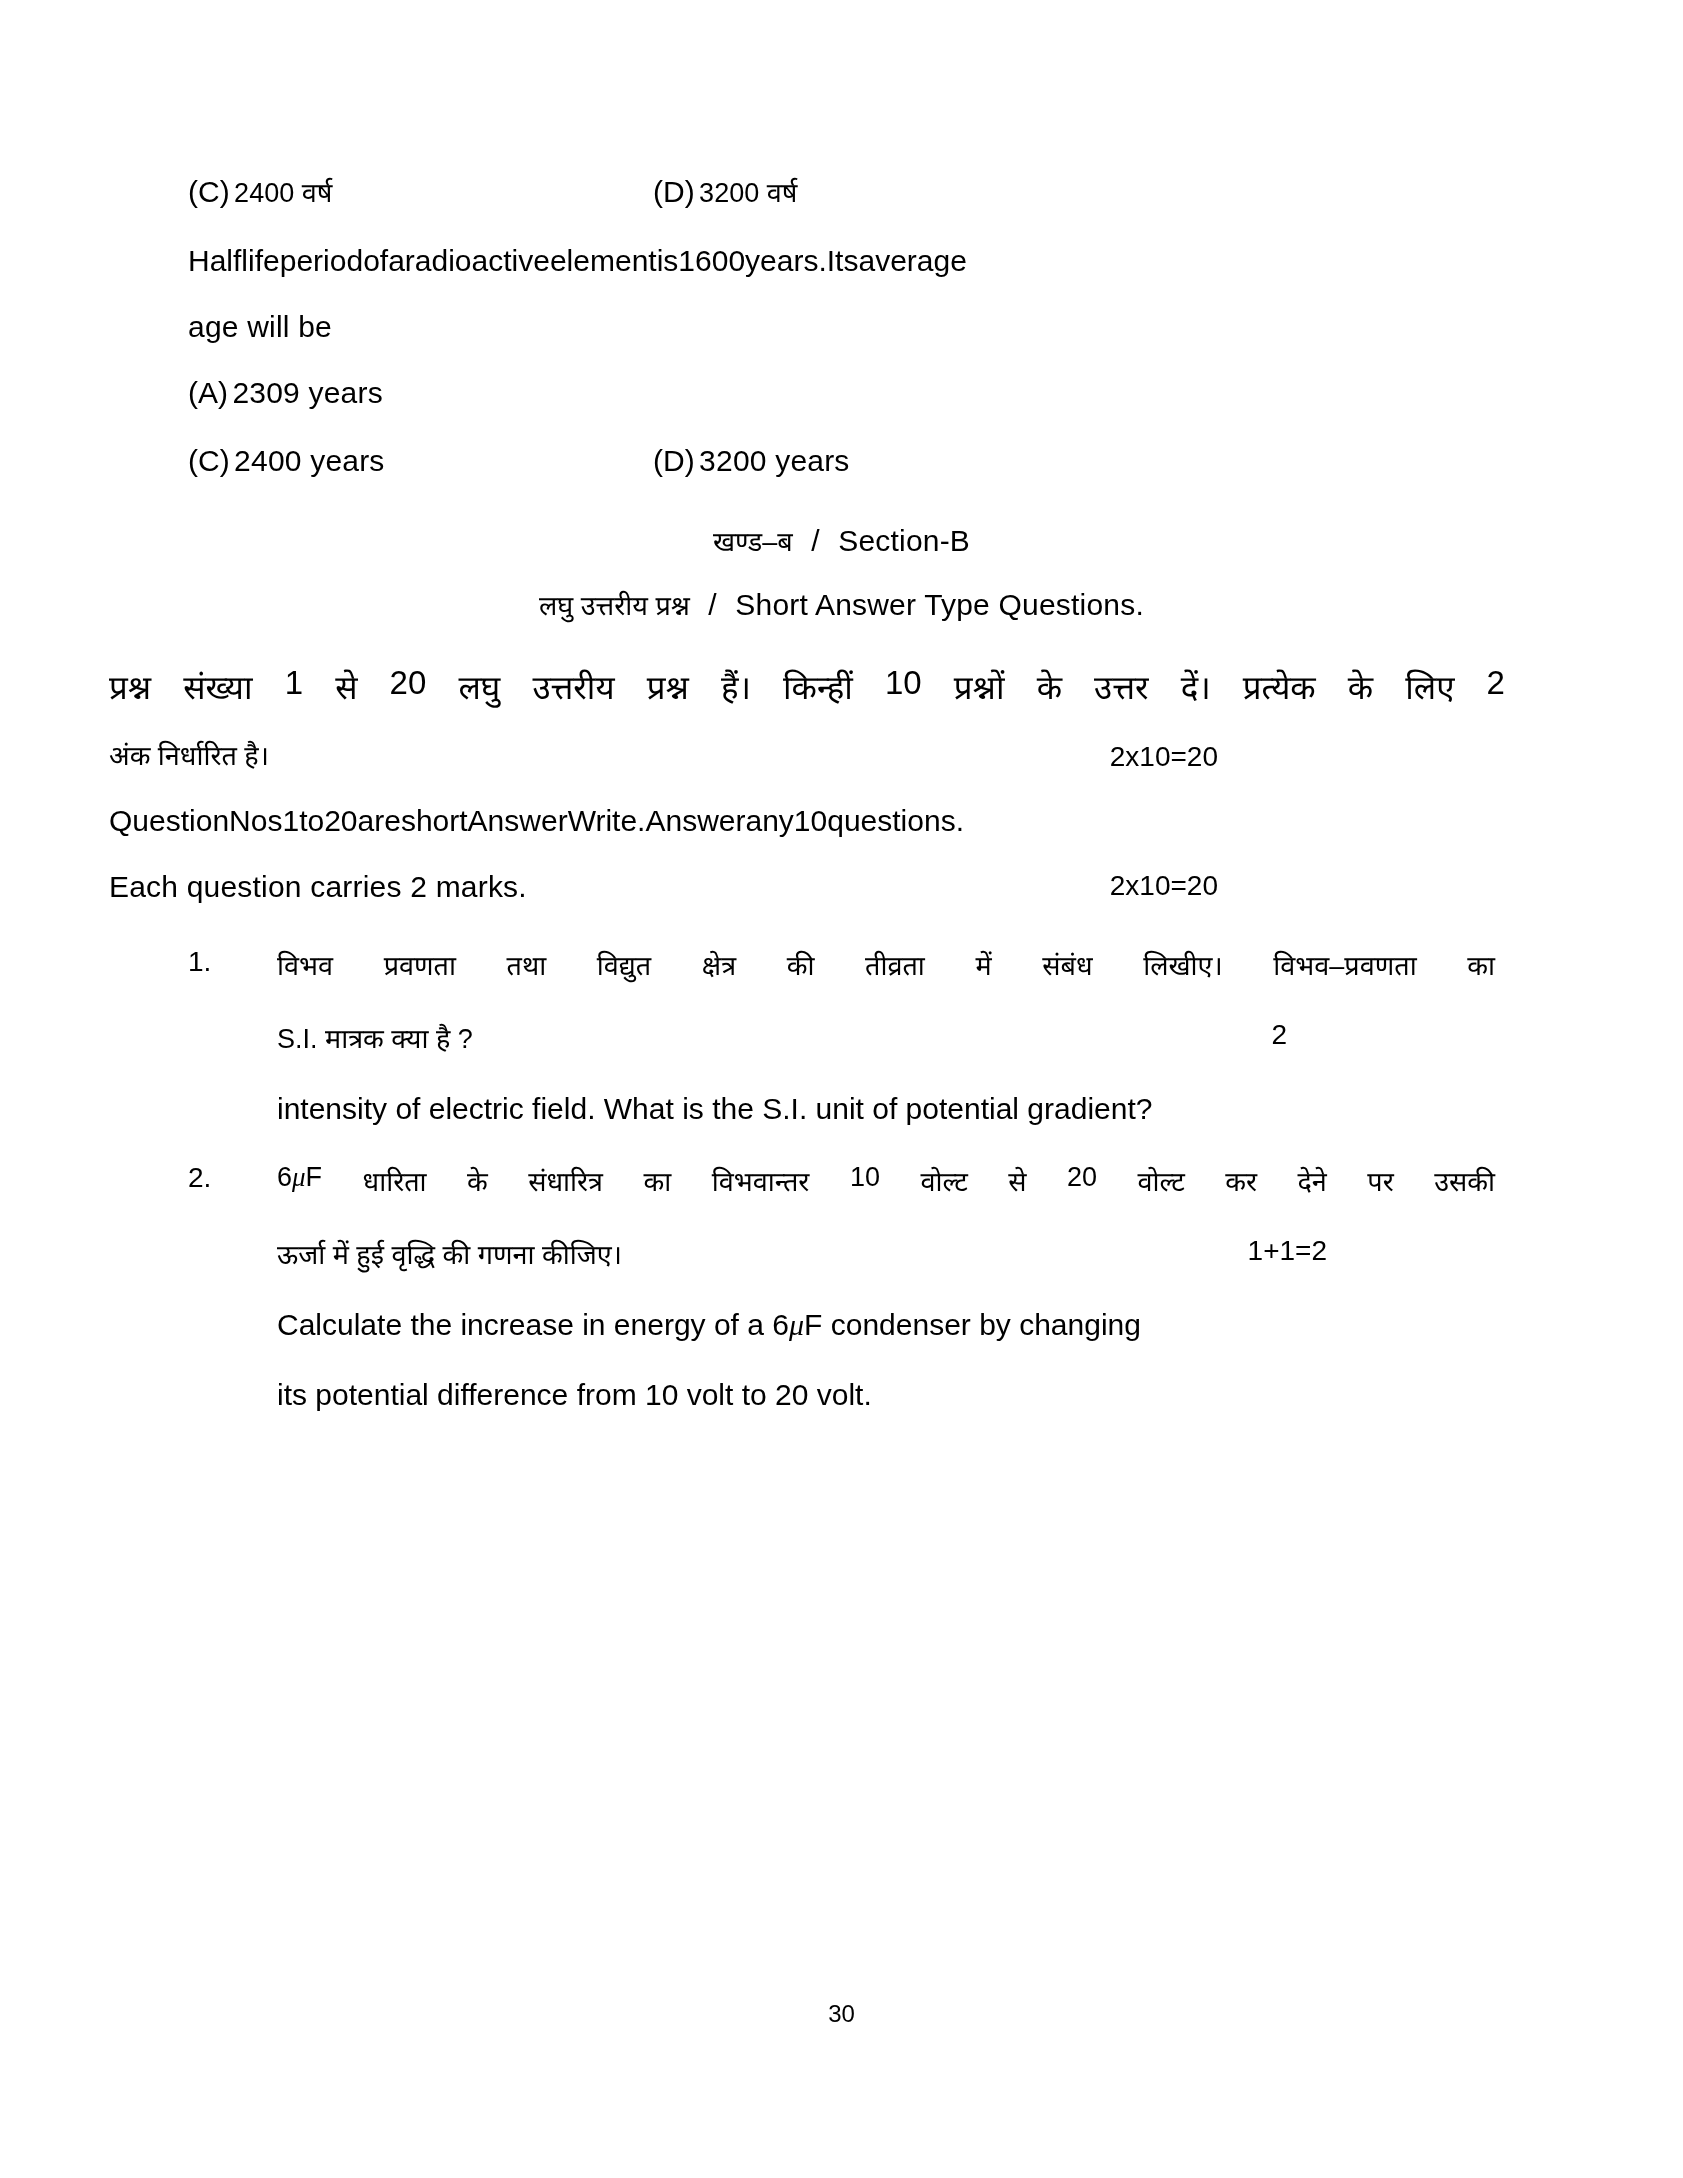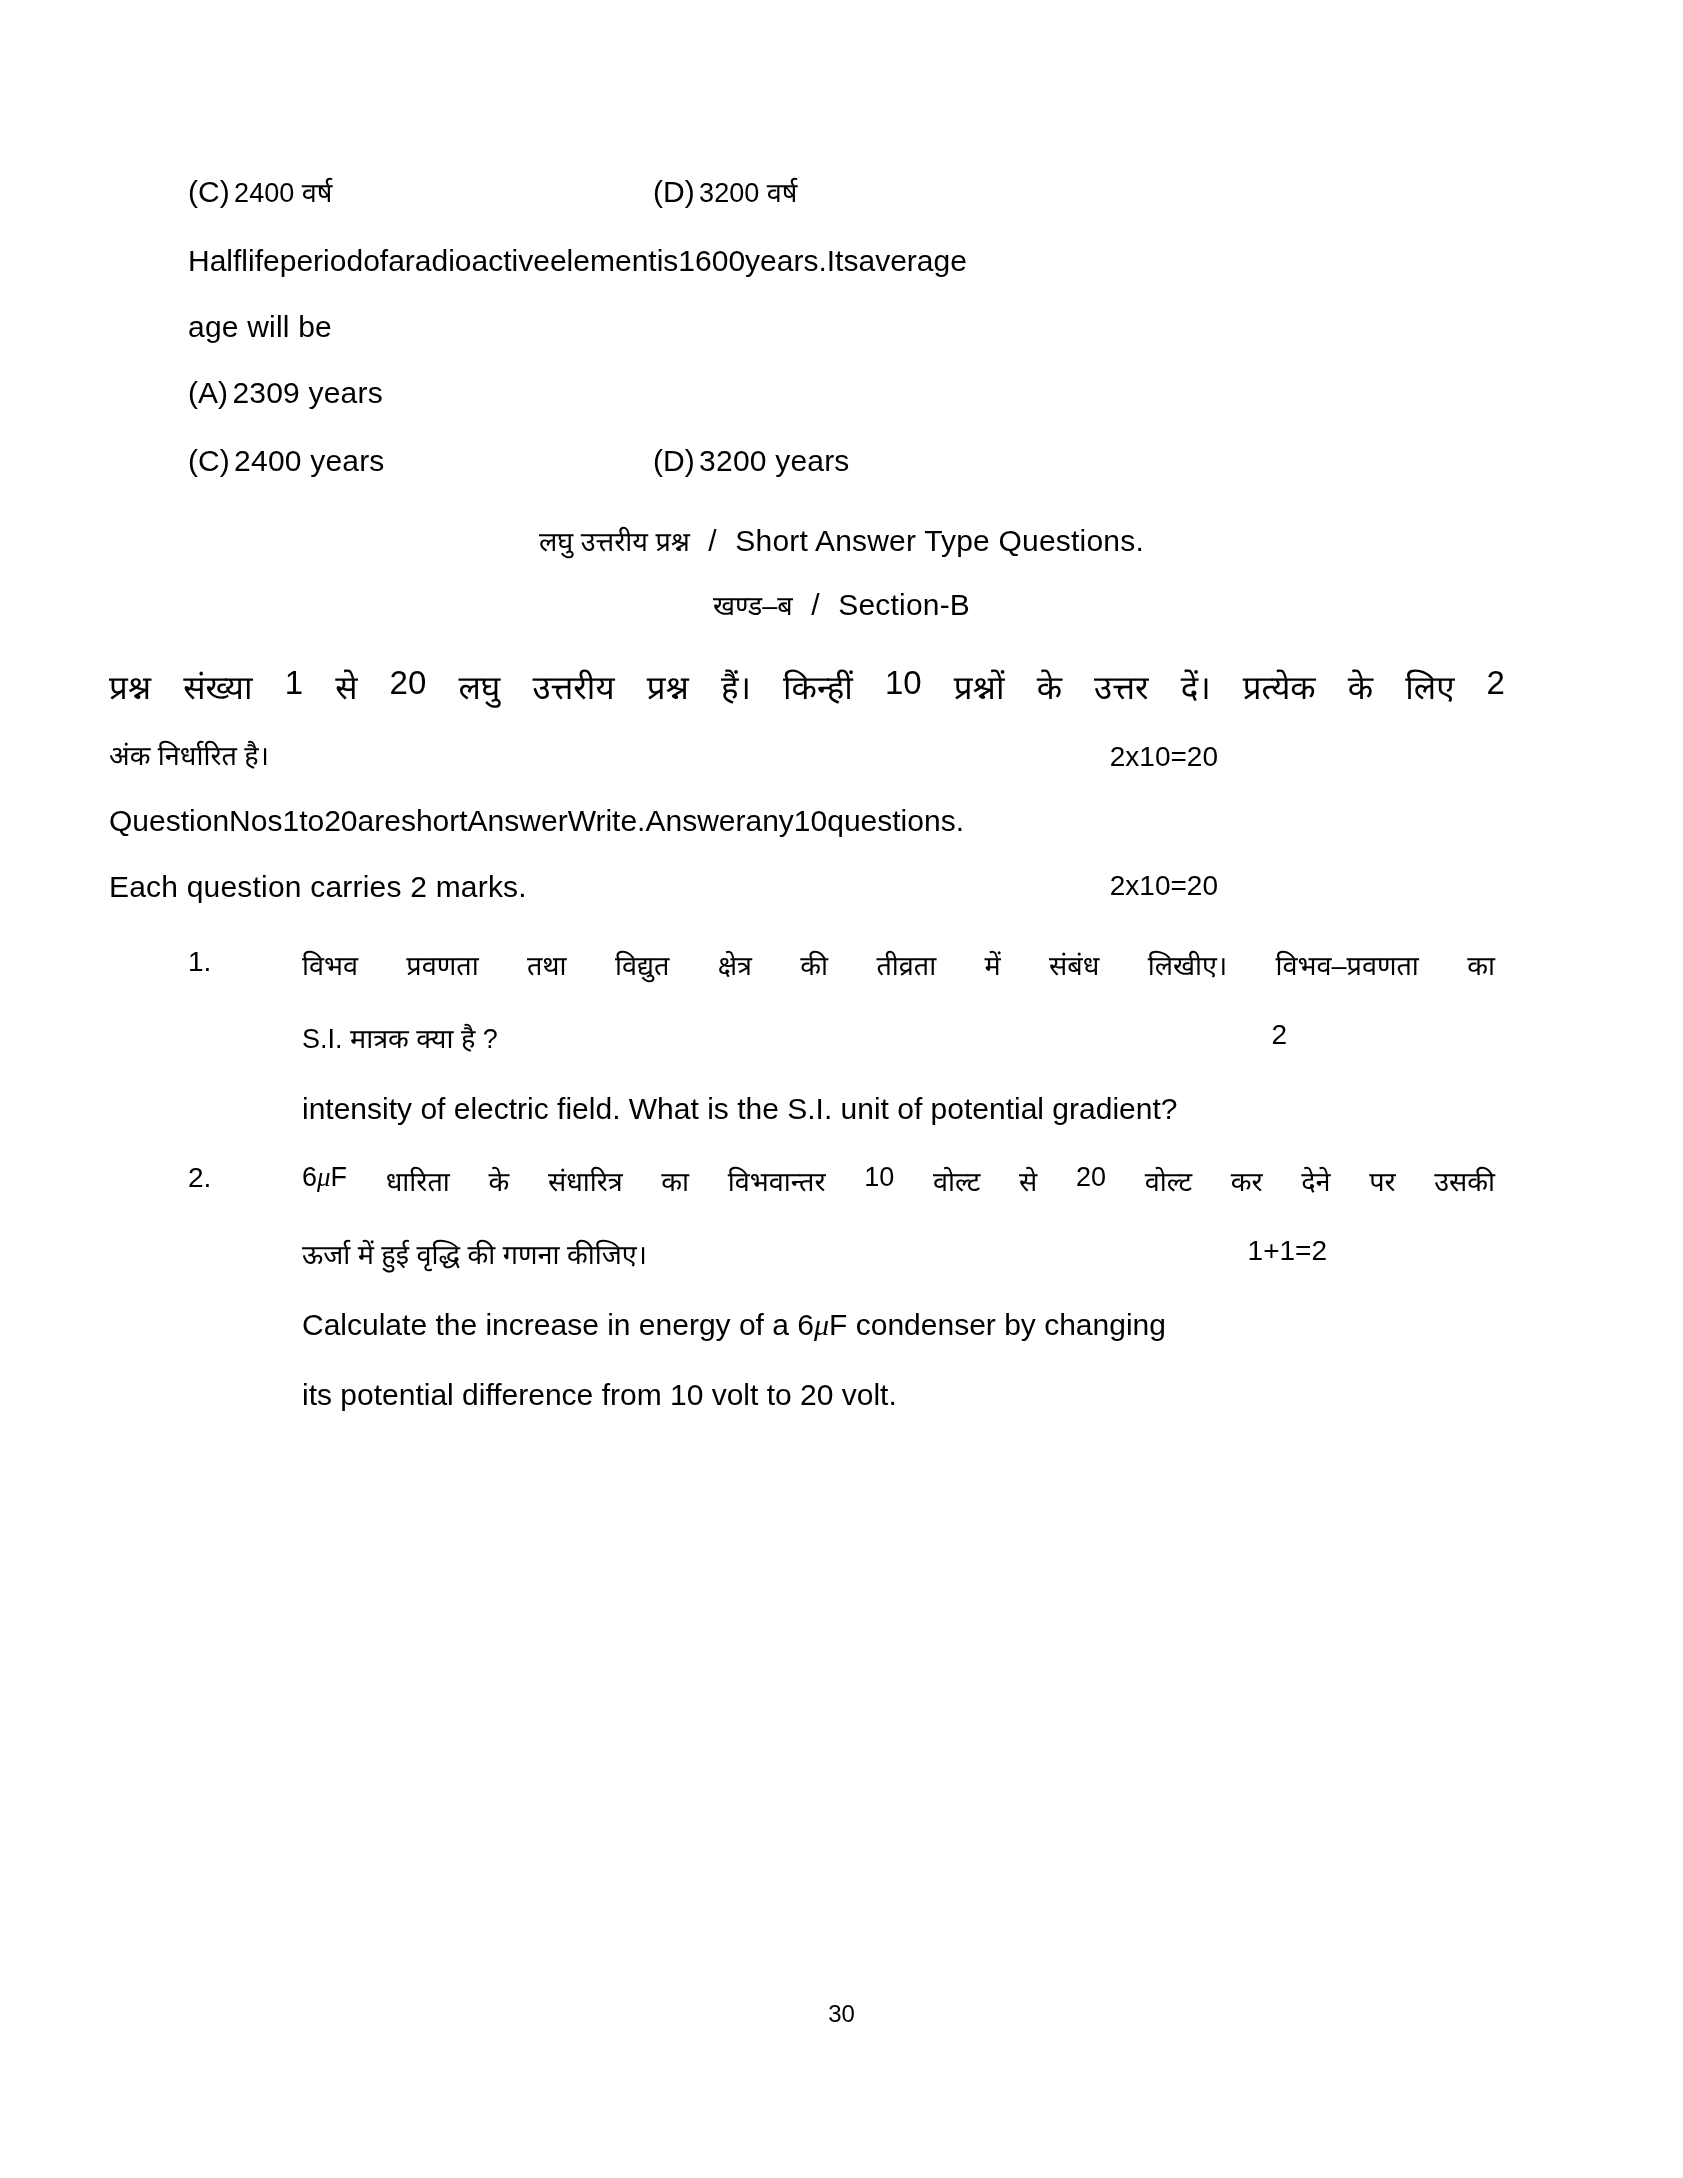--- a/index.html
+++ b/index.html
@@ -85,21 +85,21 @@
   }
   .q-num {
     position: absolute;
     left: 0;
     top: 0;
     width: 69px;
     font-size: 28px;
     text-align: left;
   }
   .q-body {
-    margin-left: 114px;
+    margin-left: 89px;
   }
   .q-line {
     display: flex;
     justify-content: space-between;
     width: 100%;
     margin-bottom: 36px;
   }
   .q-line.last { justify-content: flex-start; }
   .q-line span { white-space: pre; }
   .q-line-h { font-size: 27px; }
@@ -181,29 +181,29 @@
       </div>
       <div class="opt-col-b">
         <span class="opt-label">(D)</span>
         <span class="eng">3200 years</span>
       </div>
     </div>
 
     <div class="sp-14"></div>
 
     <div class="center lineblock">
+      <span class="hin">खण्ड–ब</span>
+      <span class="slash eng">/</span>
+      <span class="eng">Section-B</span>
+    </div>
+
+    <div class="center lineblock">
       <span class="hin">लघु उत्तरीय प्रश्न</span>
       <span class="slash eng">/</span>
       <span class="eng">Short Answer Type Questions.</span>
-    </div>
-
-    <div class="center lineblock">
-      <span class="hin">खण्ड–ब</span>
-      <span class="slash eng">/</span>
-      <span class="eng">Section-B</span>
     </div>
 
     <div class="sp-10"></div>
 
     <div style="position:relative; left:-79px; width:1396px;">
 
       <div class="lineblock">
         <div class="jline-h" id="instr-h1">
             <span>प्रश्न</span>
             <span>संख्या</span>

